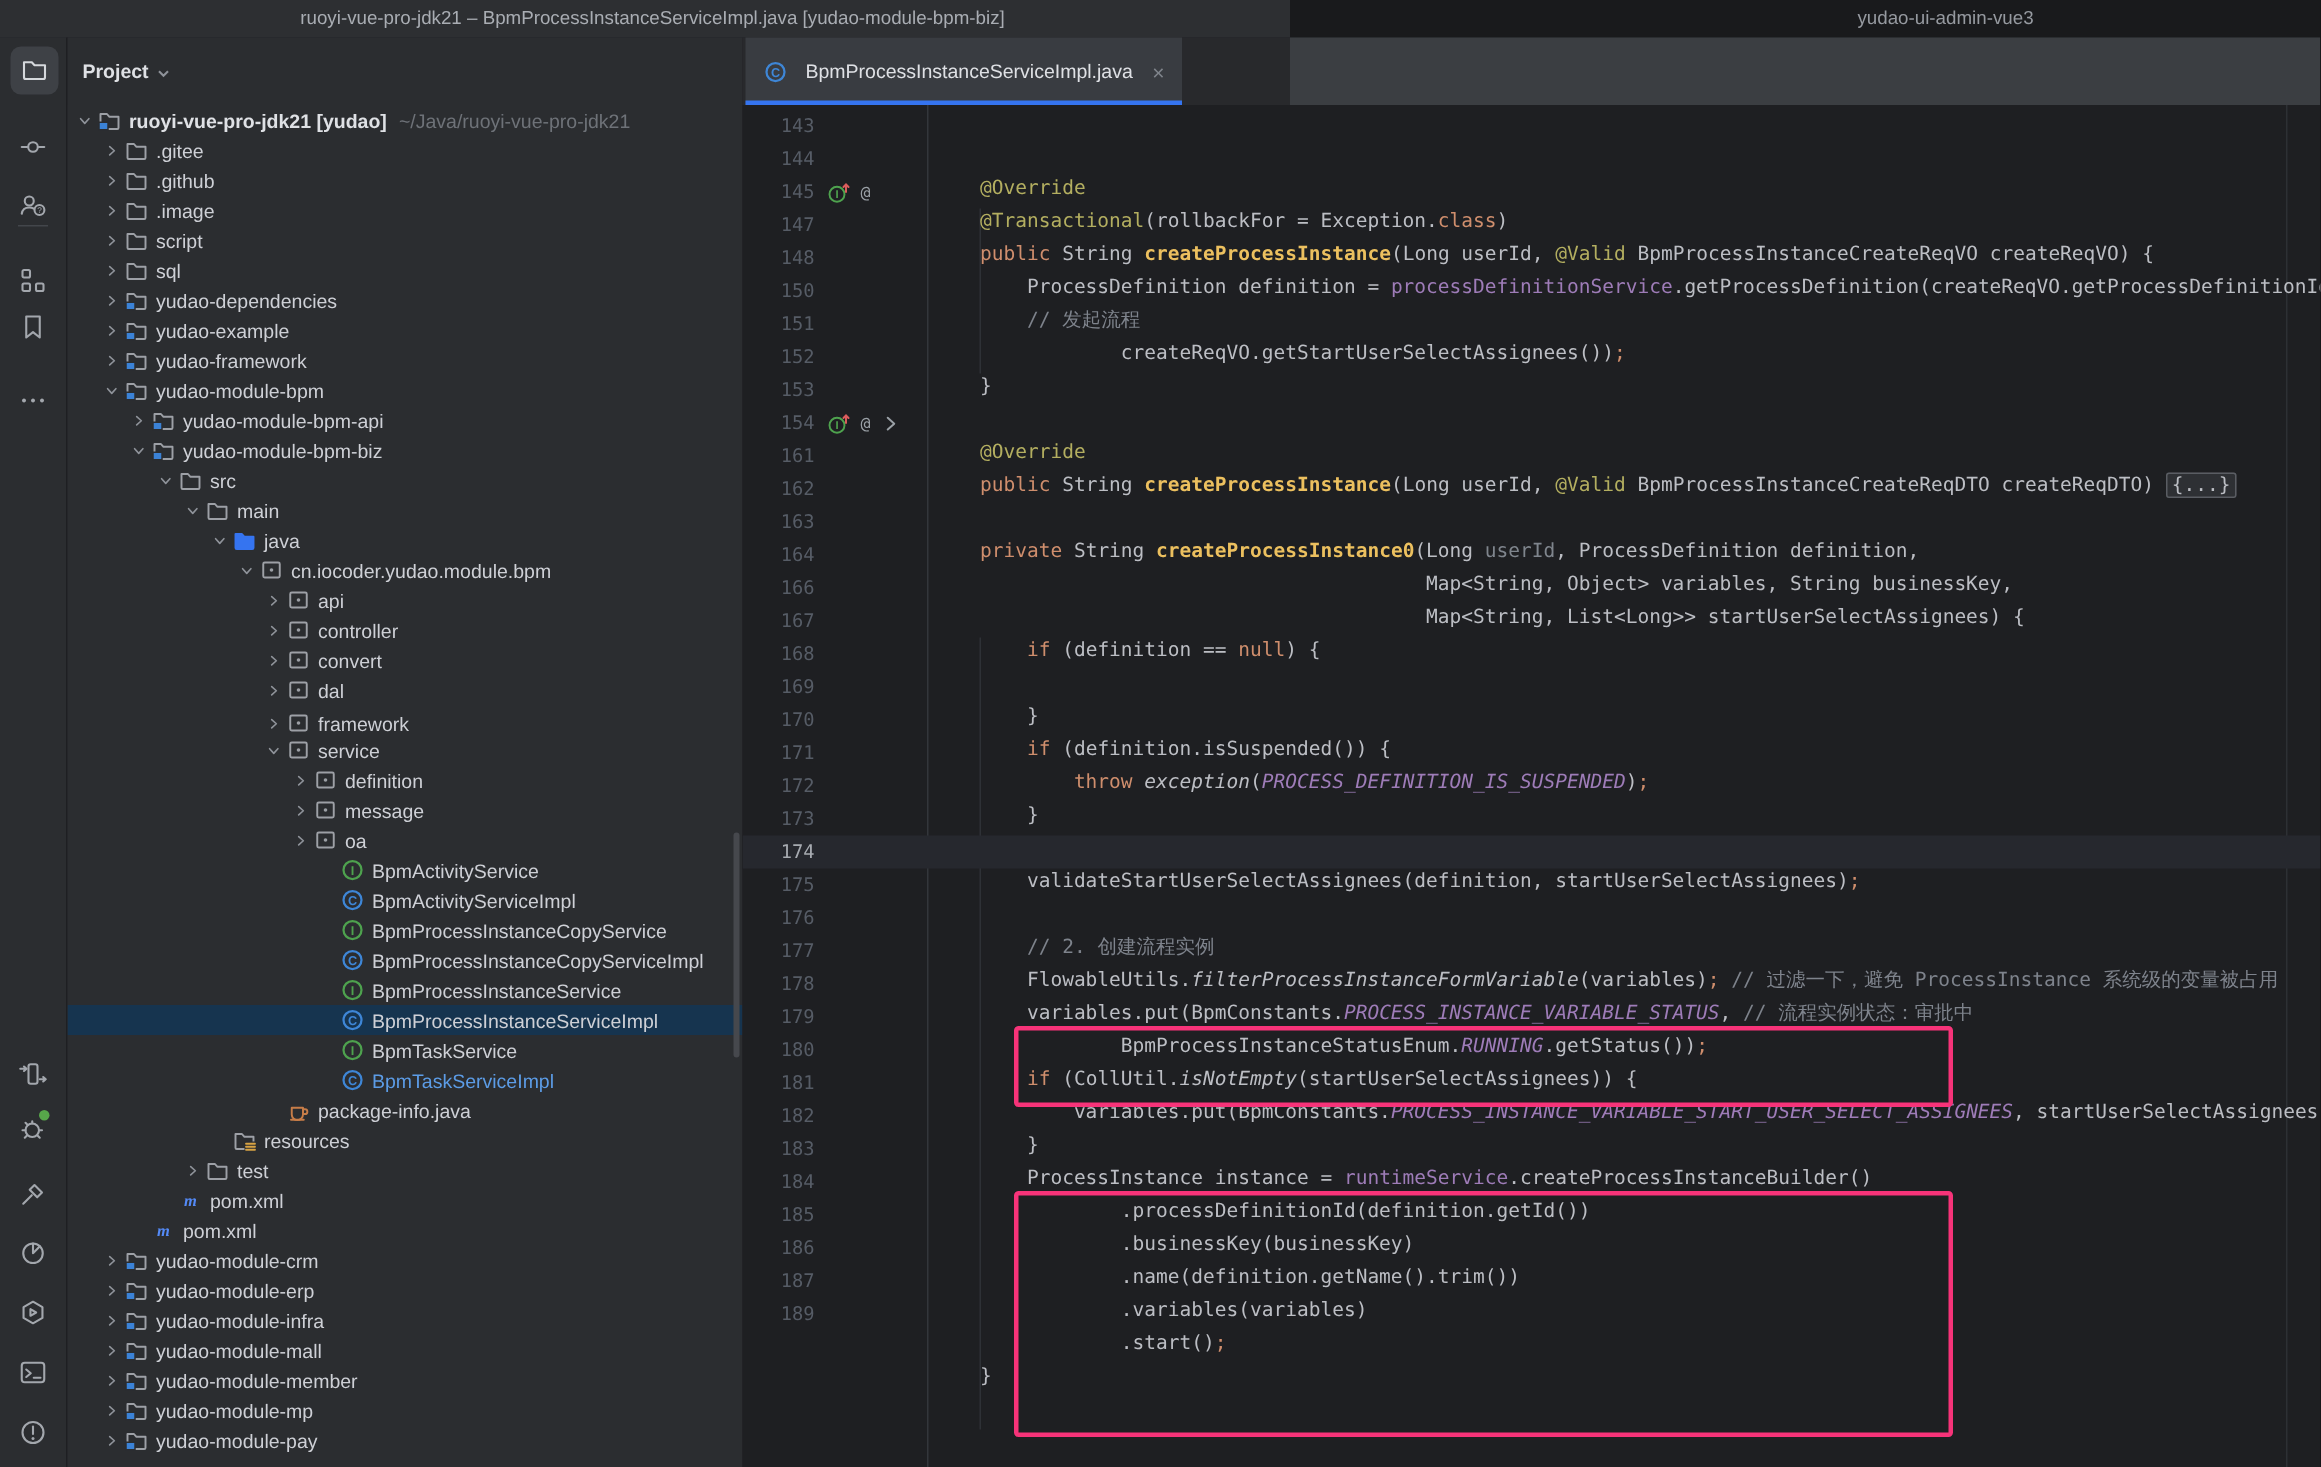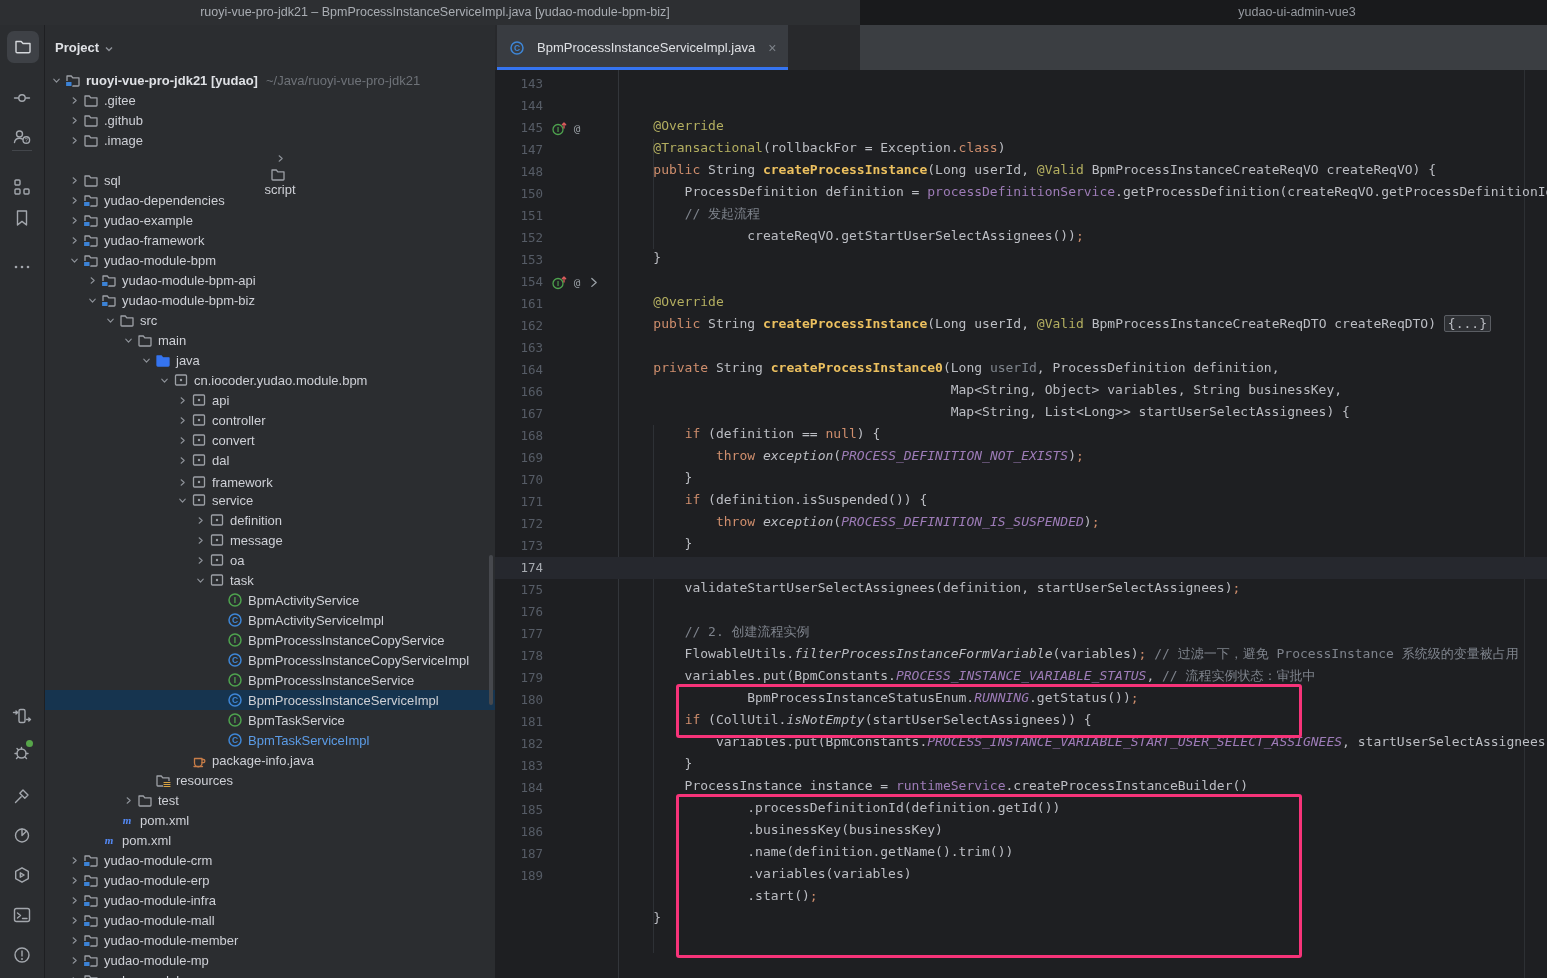--- a/index.html
+++ b/index.html
@@ -240,21 +240,21 @@
             <polyline points="6,4 10.5,8 6,12"></polyline>
           </svg>
         </span>
         <span class="t-ico">
           <svg width="16" height="16" viewBox="0 0 16 16" fill="none" stroke="#9DA0A6" stroke-width="1.3" stroke-linecap="round" stroke-linejoin="round">
             <path d="M2 4h4.3l1.5 1.8H14v7.4a.8.8 0 0 1-.8.8H2.8a.8.8 0 0 1-.8-.8z"></path>
           </svg>
         </span>
         <span>.image</span>
       </div>
-      <div class="trow" style="padding-left: 20px; flex-direction: column;">
+      <div class="trow" style="padding-left: 20px;">
         <span class="t-chev">
           <svg width="11" height="11" viewBox="0 0 16 16" fill="none" stroke="#8E9299" stroke-width="1.6" stroke-linecap="round" stroke-linejoin="round">
             <polyline points="6,4 10.5,8 6,12"></polyline>
           </svg>
         </span>
         <span class="t-ico">
           <svg width="16" height="16" viewBox="0 0 16 16" fill="none" stroke="#9DA0A6" stroke-width="1.3" stroke-linecap="round" stroke-linejoin="round">
             <path d="M2 4h4.3l1.5 1.8H14v7.4a.8.8 0 0 1-.8.8H2.8a.8.8 0 0 1-.8-.8z"></path>
           </svg>
         </span>
@@ -528,34 +528,20 @@
             <polyline points="6,4 10.5,8 6,12"></polyline>
           </svg>
         </span>
         <span class="t-ico">
           <svg width="16" height="16" viewBox="0 0 16 16" fill="none" stroke="#9DA0A6" stroke-width="1.3" stroke-linecap="round" stroke-linejoin="round">
             <rect x="2.5" y="3" width="11" height="10" rx="1"></rect>
             <circle cx="8" cy="8" r="1.2" fill="#9DA0A6" stroke="none"></circle>
           </svg>
         </span>
         <span>oa</span>
-      </div>
-      <div class="trow" style="padding-left: 146px;">
-        <span class="t-chev">
-          <svg width="11" height="11" viewBox="0 0 16 16" fill="none" stroke="#8E9299" stroke-width="1.6" stroke-linecap="round" stroke-linejoin="round">
-            <polyline points="4,6 8,10.5 12,6"></polyline>
-          </svg>
-        </span>
-        <span class="t-ico">
-          <svg width="16" height="16" viewBox="0 0 16 16" fill="none" stroke="#9DA0A6" stroke-width="1.3" stroke-linecap="round" stroke-linejoin="round">
-            <rect x="2.5" y="3" width="11" height="10" rx="1"></rect>
-            <circle cx="8" cy="8" r="1.2" fill="#9DA0A6" stroke="none"></circle>
-          </svg>
-        </span>
-        <span>task</span>
       </div>
       <div class="trow" style="padding-left: 164px;">
         <span class="t-sp"></span>
         <span class="t-ico">
           <svg width="16" height="16" viewBox="0 0 16 16" fill="none" stroke="#9DA0A6" stroke-width="1.3" stroke-linecap="round" stroke-linejoin="round">
             <circle cx="8" cy="8" r="6" stroke="#4EA24E" stroke-width="1.5"></circle>
             <text x="8" y="11" font-size="8.5" font-weight="bold" fill="#4EA24E" stroke="none" text-anchor="middle" font-family="Liberation Sans,sans-serif">I</text>
           </svg>
         </span>
         <span>BpmActivityService</span>
@@ -878,21 +864,20 @@
         <div class="crow">
           <span class="lnum">164</span>
           <span class="ctext"><span class="s-w">                                          Map&lt;String, List&lt;Long&gt;&gt; startUserSelectAssignees) {</span></span>
         </div>
         <div class="crow">
           <span class="lnum">166</span>
           <span class="ctext"><span class="s-w">        </span><span class="s-kw">if</span><span class="s-w"> (definition == </span><span class="s-kw">null</span><span class="s-w">) {</span></span>
         </div>
         <div class="crow">
           <span class="lnum">167</span>
-          <span class="ctext"><span class="s-w">            </span><span class="s-kw">throw</span><span class="s-w"> </span><span class="s-sm">exception</span><span class="s-w">(</span><span class="s-cst">PROCESS_DEFINITION_NOT_EXISTS</span><span class="s-w">)</span><span class="s-semi">;</span></span>
         </div>
         <div class="crow">
           <span class="lnum">168</span>
           <span class="ctext"><span class="s-w">        }</span></span>
         </div>
         <div class="crow">
           <span class="lnum">169</span>
           <span class="ctext"><span class="s-w">        </span><span class="s-kw">if</span><span class="s-w"> (definition.isSuspended()) {</span></span>
         </div>
         <div class="crow">

